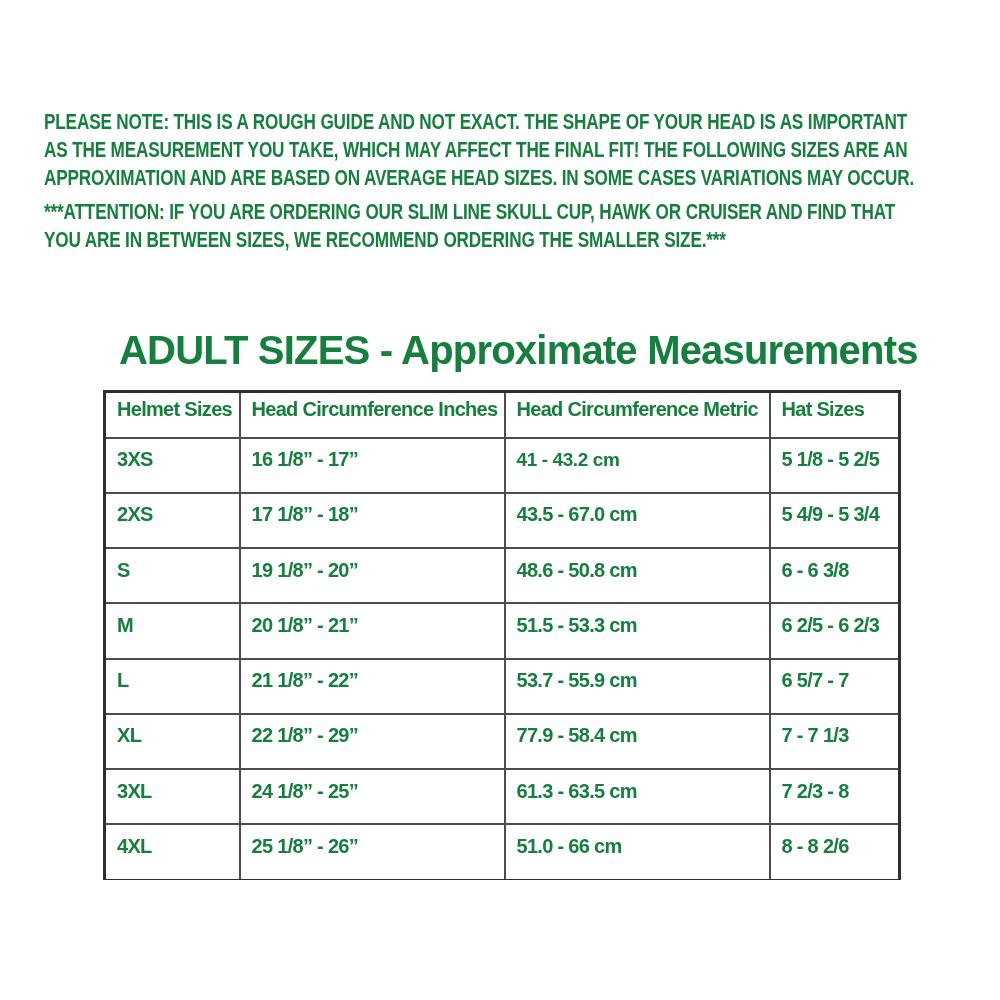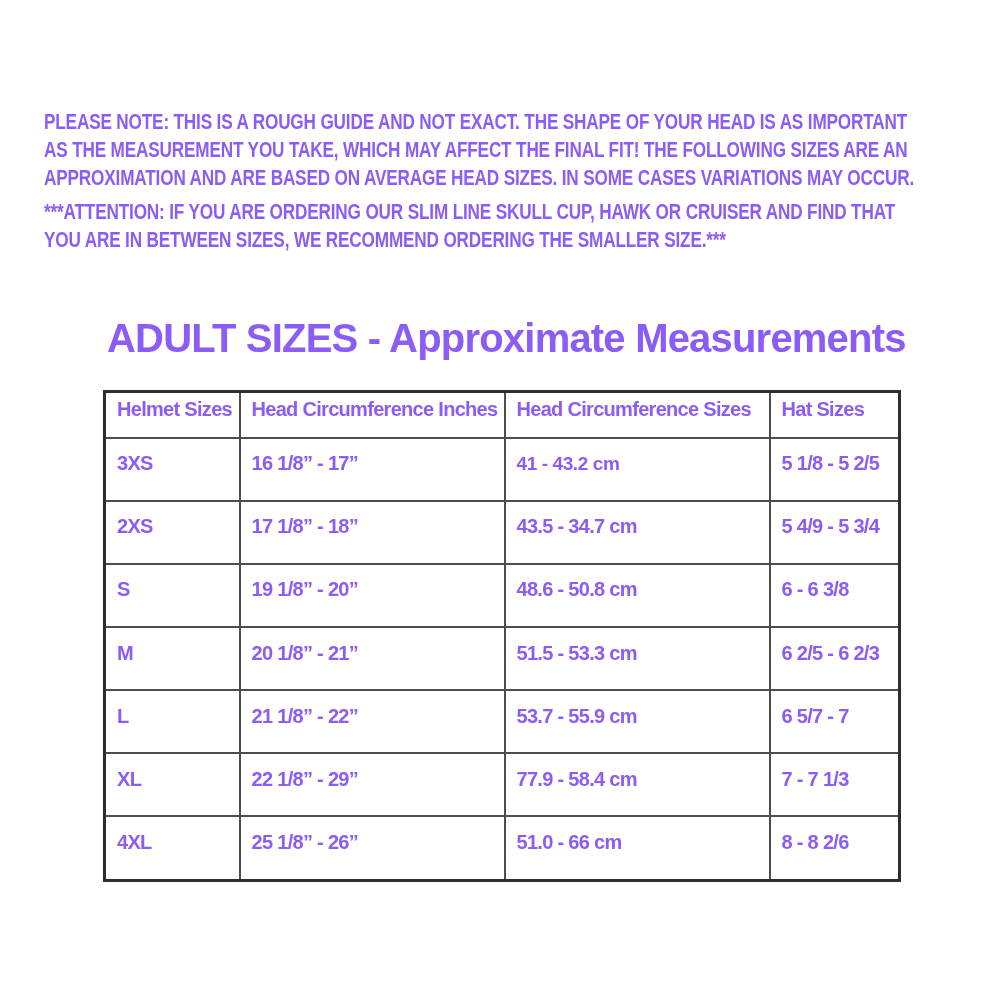--- a/index.html
+++ b/index.html
@@ -1,23 +1,23 @@
 <!DOCTYPE html>
 <html><head>
 <meta charset="utf-8">
 <style>
   html, body { margin: 0; padding: 0; background: #ffffff; }
   .page {
     position: relative;
     width: 1000px;
-    height: 1000px;
+    height: 880px;
     background: #ffffff;
     overflow: hidden;
     font-family: "Liberation Sans", sans-serif;
-    color: #8b5cf6;
+    color: #15803d;
   }
   .note {
     position: absolute;
     left: 44px;
     margin: 0;
     font-weight: bold;
     font-size: 22px;
     line-height: 28px;
     letter-spacing: -0.2px;
     white-space: pre-line;
@@ -25,21 +25,21 @@
     transform: scaleX(0.78);
     transform-origin: left top;
   }
   .note-1 { top: 108px; }
   .note-2 { top: 198px; }
   .title {
     position: absolute;
     left: 103px;
     top: 312px;
     width: 794px;
-    margin: 4px;
+    margin: 16px;
     text-align: center;
     font-size: 40px;
     font-weight: bold;
     letter-spacing: -0.8px;
     white-space: nowrap;
   }
   table.size-chart {
     position: absolute;
     left: 103px;
     top: 390px;
@@ -80,35 +80,35 @@
     <colgroup>
       <col style="width:135px">
         <col style="width:265px">
         <col style="width:265px">
         <col style="width:130px">
     </colgroup>
     <thead>
       <tr>
         <th>Helmet Sizes</th>
         <th>Head Circumference Inches</th>
-        <th>Head Circumference Sizes</th>
+        <th>Head Circumference Metric</th>
         <th>Hat Sizes</th>
       </tr>
     </thead>
     <tbody>
       <tr>
         <td>3XS</td>
         <td>16 1/8” - 17”</td>
         <td class="em">41 - 43.2 cm</td>
         <td>5 1/8 - 5 2/5</td>
       </tr>
       <tr>
         <td>2XS</td>
         <td>17 1/8” - 18”</td>
-        <td>43.5 - 34.7 cm</td>
+        <td>43.5 - 67.0 cm</td>
         <td>5 4/9 - 5 3/4</td>
       </tr>
       <tr>
         <td>S</td>
         <td>19 1/8” - 20”</td>
         <td>48.6 - 50.8 cm</td>
         <td>6 - 6 3/8</td>
       </tr>
       <tr>
         <td>M</td>
@@ -122,20 +122,26 @@
         <td>53.7 - 55.9 cm</td>
         <td>6 5/7 - 7</td>
       </tr>
       <tr>
         <td>XL</td>
         <td>22 1/8” - 29”</td>
         <td>77.9 - 58.4 cm</td>
         <td>7 - 7 1/3</td>
       </tr>
       <tr>
+        <td>3XL</td>
+        <td>24 1/8” - 25”</td>
+        <td>61.3 - 63.5 cm</td>
+        <td>7 2/3 - 8</td>
+      </tr>
+      <tr>
         <td>4XL</td>
         <td>25 1/8” - 26”</td>
         <td>51.0 - 66 cm</td>
         <td>8 - 8 2/6</td>
       </tr>
     </tbody>
   </table>
 
 </div>
 

